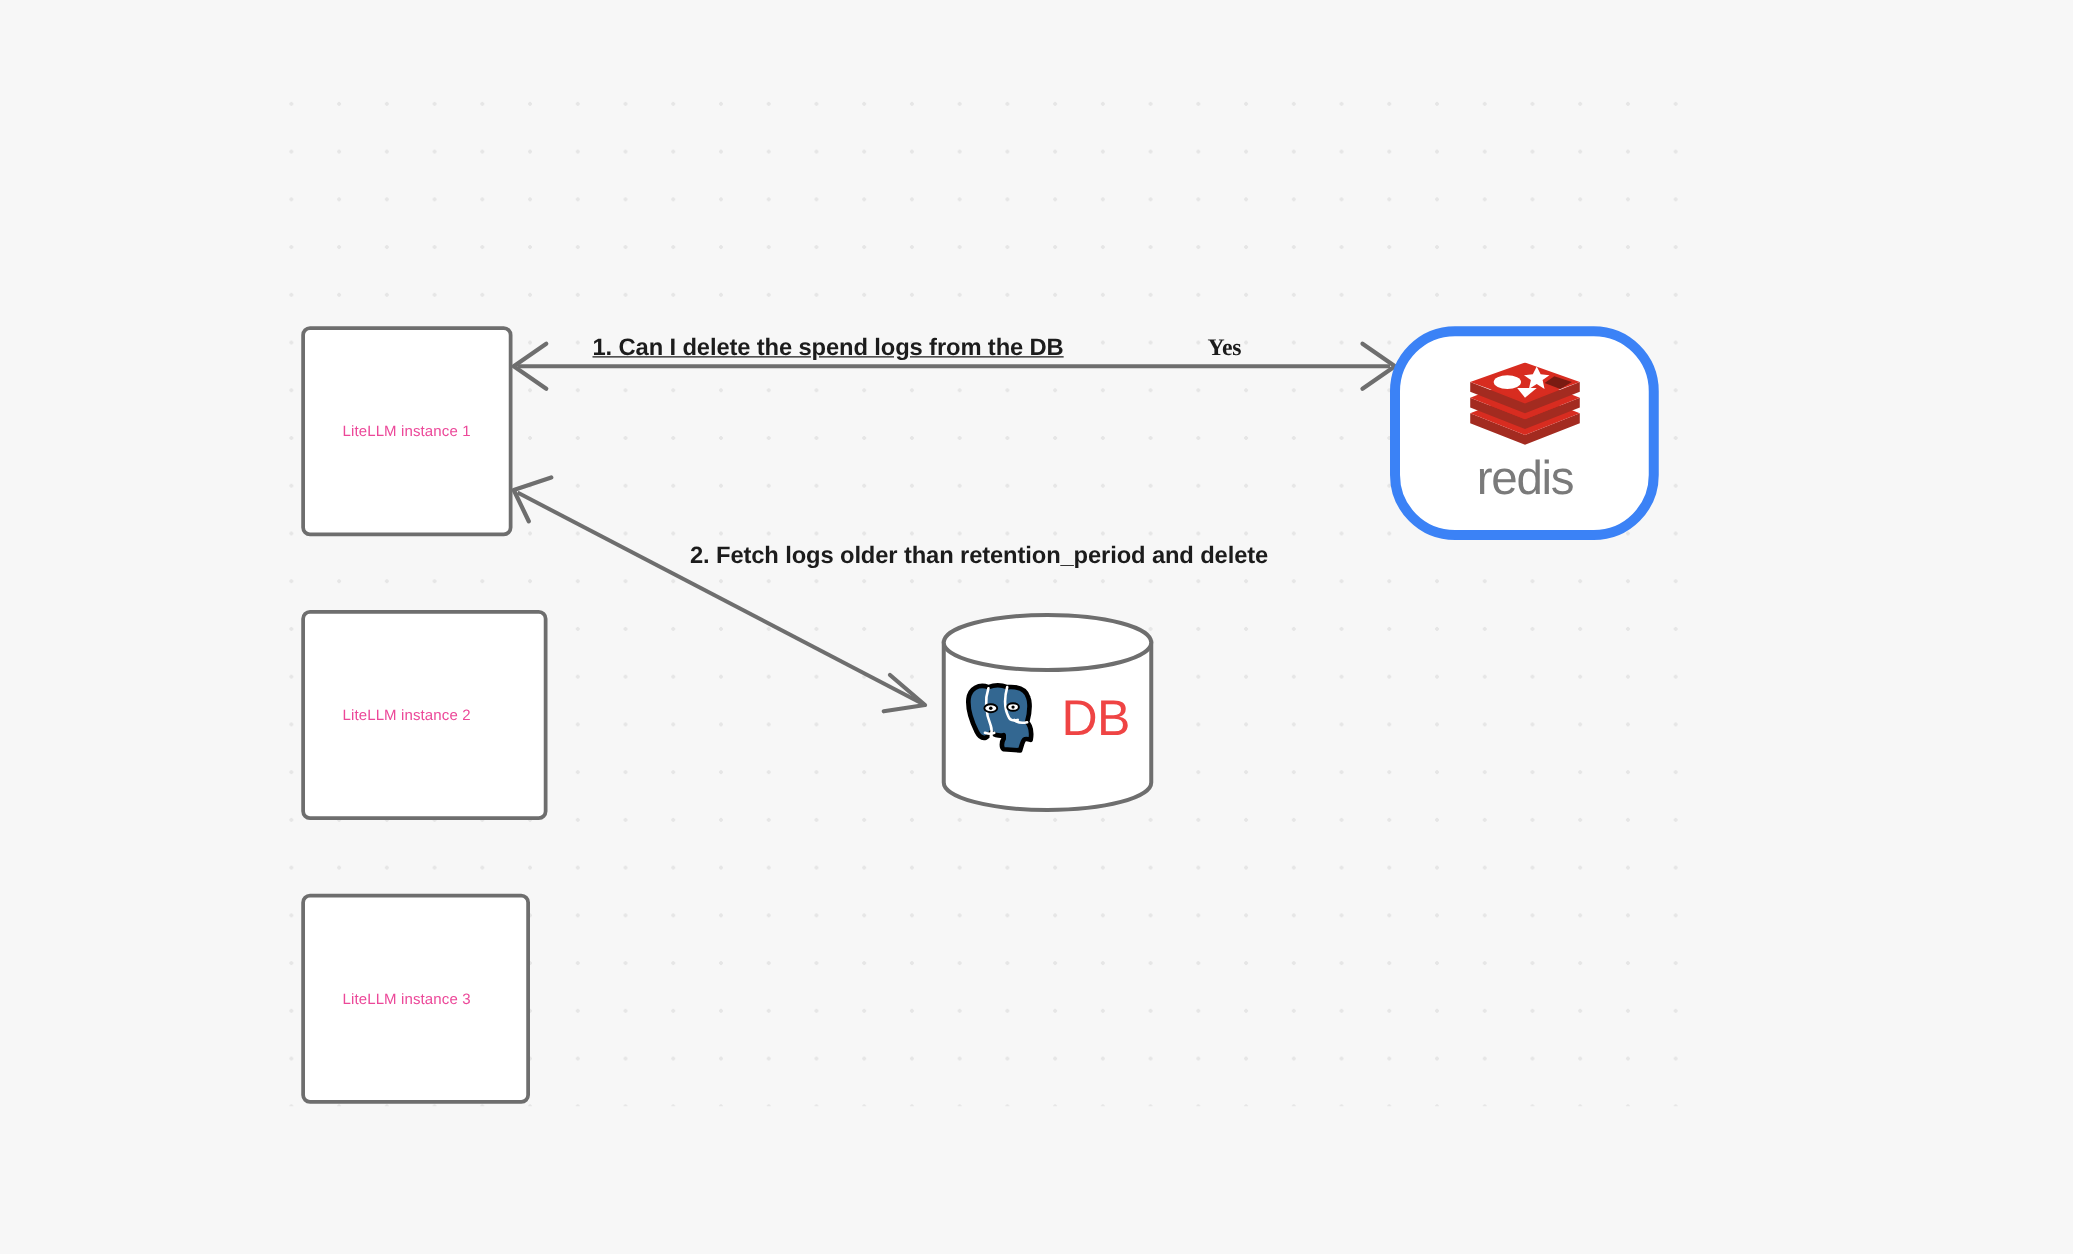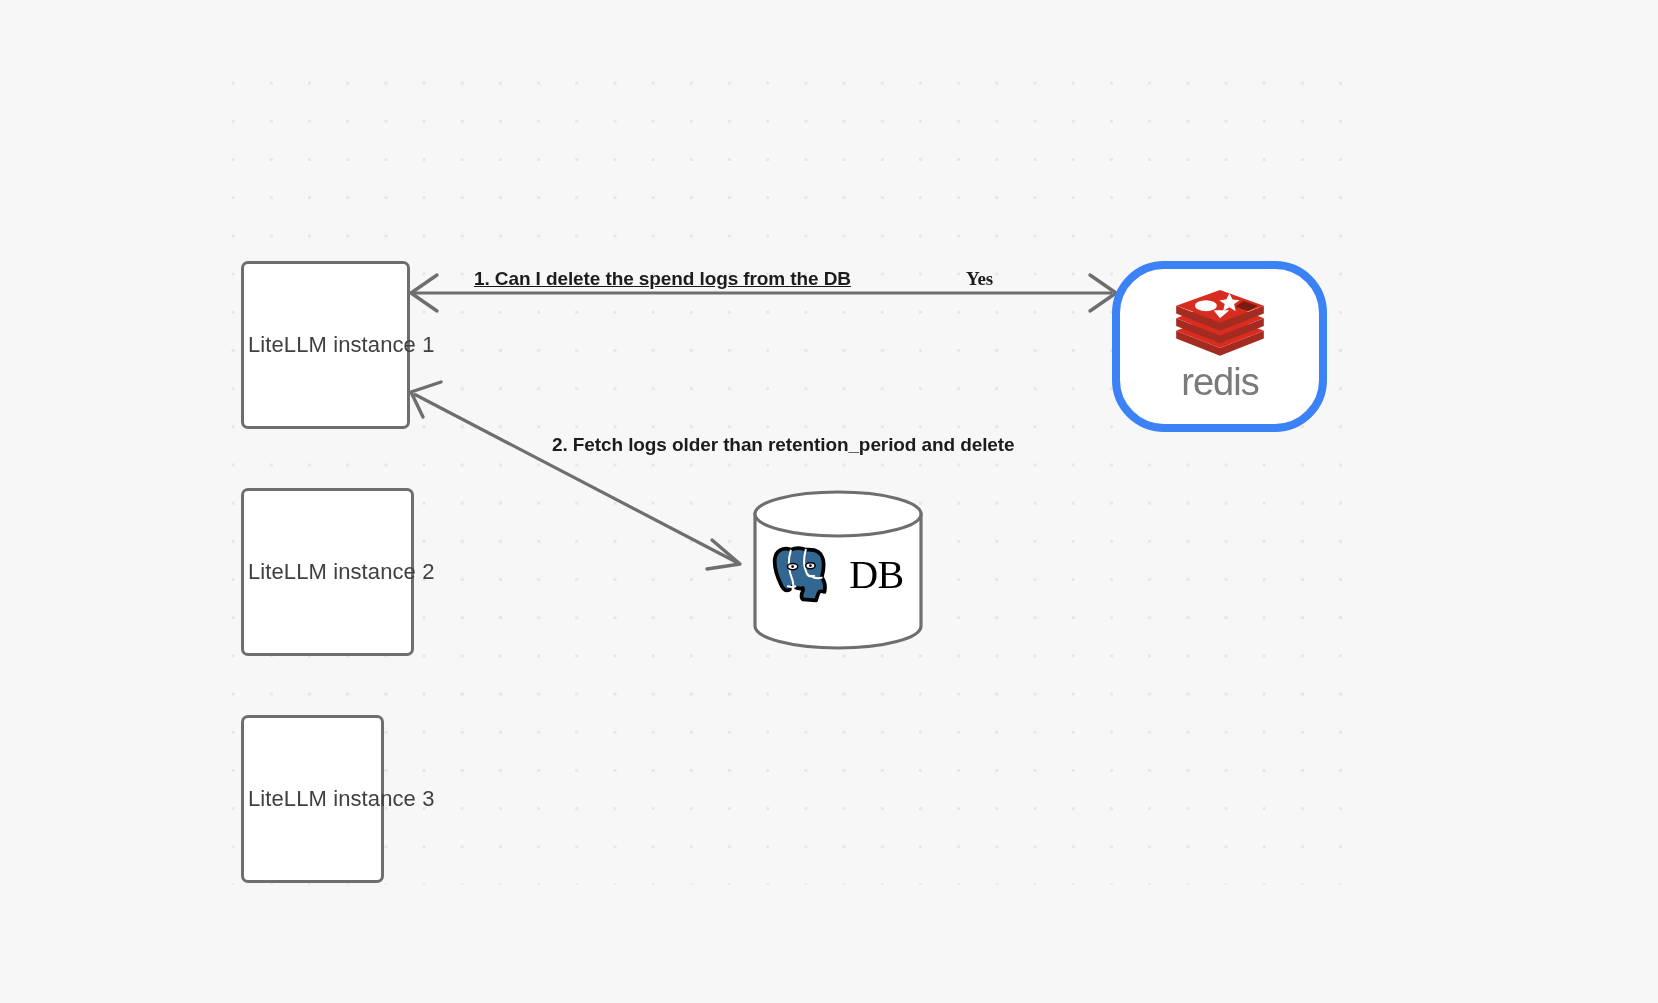--- a/index.html
+++ b/index.html
@@ -31,30 +31,30 @@
     position: absolute;
     box-sizing: border-box;
     background: #ffffff;
     border: 3px solid #6e6e6e;
     border-radius: 7px;
     display: flex;
     align-items: center;
     justify-content: flex-start;
   }
   .node-box .node-label {
-    font-size: 22px;
-    color: #404040;
-    padding-left: 4px;
+    font-size: 12px;
+    color: #ec4899;
+    padding-left: 30px;
     letter-spacing: 0.1px;
     white-space: nowrap;
   }
 
   #box-instance-1 { left: 241px; top: 261px; width: 169px; height: 168px; }
-  #box-instance-2 { left: 241px; top: 488px; width: 173px; height: 168px; }
-  #box-instance-3 { left: 241px; top: 715px; width: 143px; height: 168px; }
+  #box-instance-2 { left: 241px; top: 488px; width: 197px; height: 168px; }
+  #box-instance-3 { left: 241px; top: 715px; width: 183px; height: 168px; }
 
   #redis-container {
     position: absolute;
     left: 1112px;
     top: 261px;
     width: 215px;
     height: 171px;
     box-sizing: border-box;
     background: #ffffff;
     border: 8px solid #3b82f6;
@@ -80,22 +80,22 @@
     position: absolute;
     left: 0; top: 42px;
     width: 172px; height: 86px;
     display: flex;
     align-items: center;
     justify-content: center;
   }
   #pg-elephant { width: 60px; height: 62px; display: block; }
   #db-text {
     font-size: 40px;
-    color: #000000;
-    font-family: Liberation Serif, serif;
+    color: #ef4444;
+    font-family: Liberation Sans, sans-serif;
     letter-spacing: -0.5px;
     margin-left: 17px;
     line-height: 1;
   }
 
   .edge-label {
     position: absolute;
     font-size: 19px;
     font-weight: bold;
     color: #1c1c1c;

